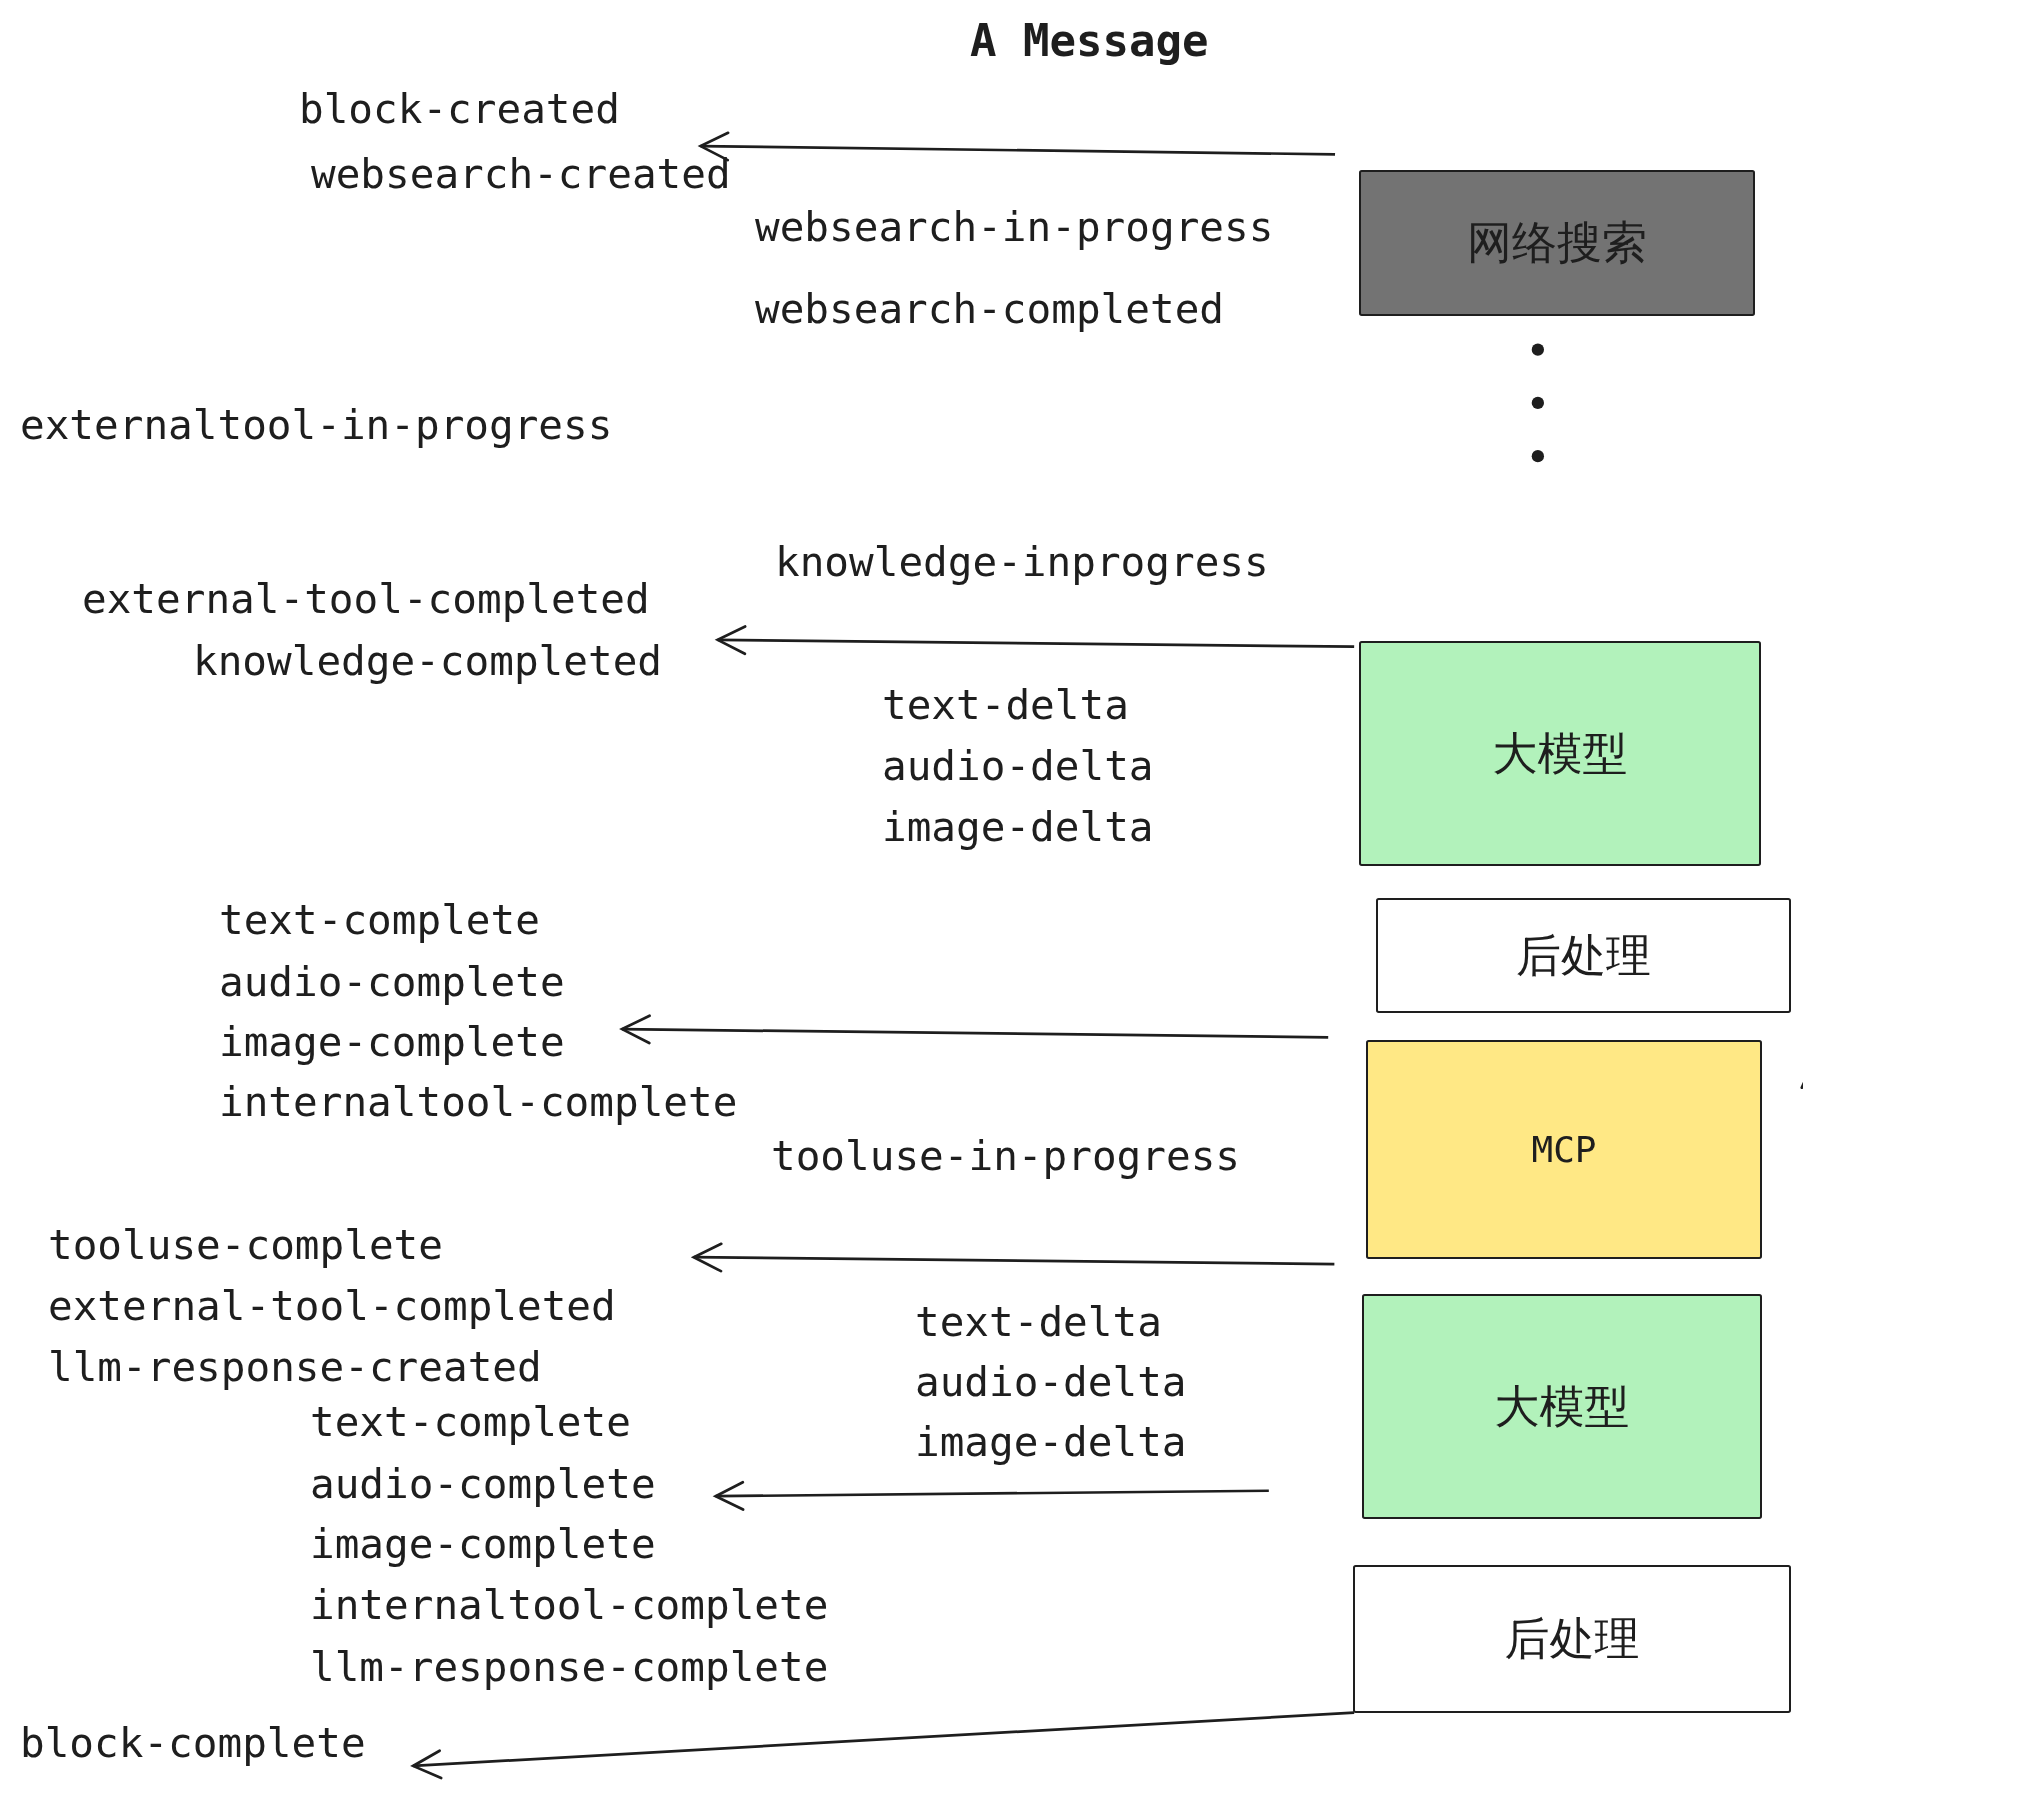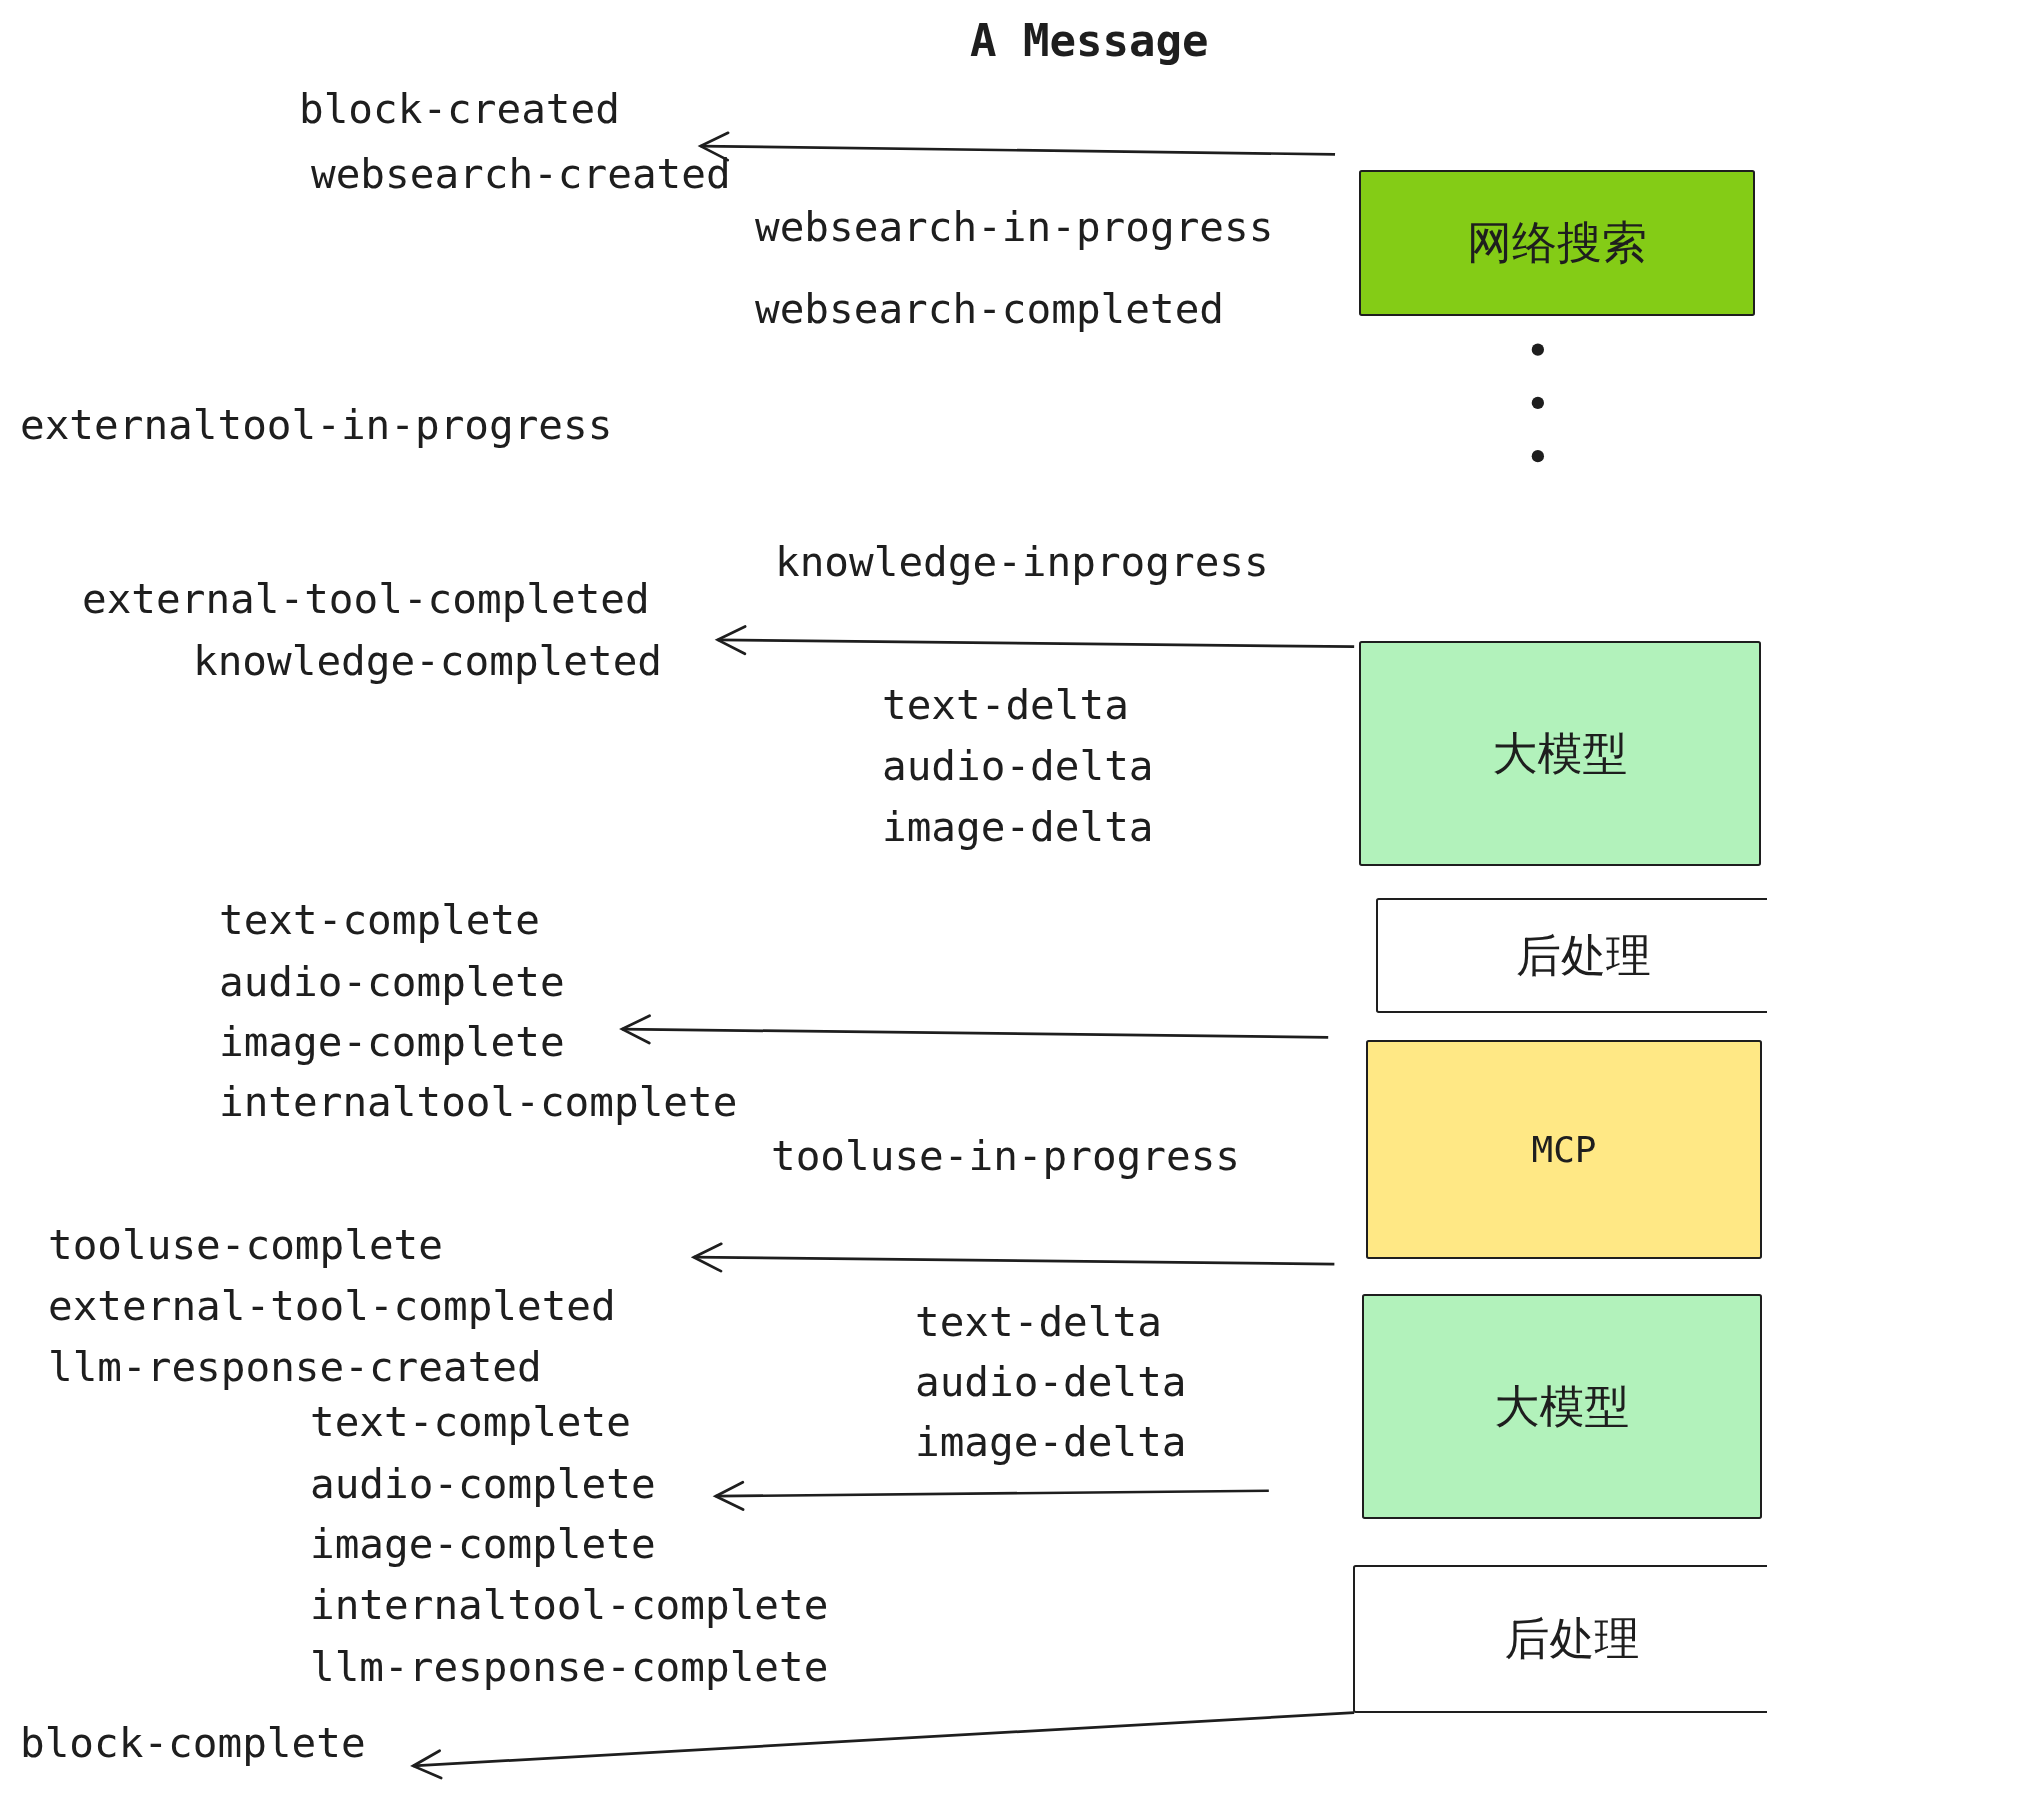--- a/index.html
+++ b/index.html
@@ -7,20 +7,21 @@
     padding: 0;
     background: #ffffff;
   }
   #canvas {
     position: relative;
     width: 1767px;
     height: 1796px;
     background: #ffffff;
     overflow: hidden;
     color: #1e1e1e;
+    padding-left: 36px;
   }
   .evt {
     position: absolute;
     font-family: "DejaVu Sans Mono", monospace;
     font-size: 41px;
     line-height: 1.1;
     color: #1e1e1e;
     white-space: nowrap;
   }
   .title {
@@ -92,21 +93,21 @@
   <div class="evt" style="left:915px; top:1300px;">text-delta</div>
   <div class="evt" style="left:915px; top:1360px;">audio-delta</div>
   <div class="evt" style="left:915px; top:1420px;">image-delta</div>
   <div class="evt" style="left:310px;  top:1400px;">text-complete</div>
   <div class="evt" style="left:310px;  top:1462px;">audio-complete</div>
   <div class="evt" style="left:310px;  top:1522px;">image-complete</div>
   <div class="evt" style="left:310px;  top:1583px;">internaltool-complete</div>
   <div class="evt" style="left:310px;  top:1645px;">llm-response-complete</div>
   <div class="evt" style="left:20px;   top:1721px;">block-complete</div>
 
-  <div class="box" style="left: 1359px; top: 170px; width: 396px; height: 146px; background: #84cc16;">网络搜索</div>
+  <div class="box" style="left: 1359px; top: 170px; width: 396px; height: 146px; background: #737373;">网络搜索</div>
   <div class="box" style="left: 1359px; top: 641px; width: 402px; height: 225px; background: rgb(178, 242, 187);">大模型</div>
   <div class="box" style="left: 1376px; top: 898px; width: 415px; height: 115px; background: rgb(255, 255, 255);">后处理</div>
   <div class="box mono" style="left: 1366px; top: 1040px; width: 396px; height: 219px; background: rgb(255, 232, 133);">MCP</div>
   <div class="box" style="left: 1362px; top: 1294px; width: 400px; height: 225px; background: rgb(178, 242, 187);">大模型</div>
   <div class="box" style="left: 1353px; top: 1565px; width: 438px; height: 148px; background: rgb(255, 255, 255);">后处理</div>
 
   <div class="sidelabel" style="left:1837px; top:338px;">外部工具</div>
   <div class="sidelabel" style="left:1841px; top:1124px;">外部工具</div>
 
   <svg id="arrows" viewBox="0 0 2980 2630" xmlns="http://www.w3.org/2000/svg">

